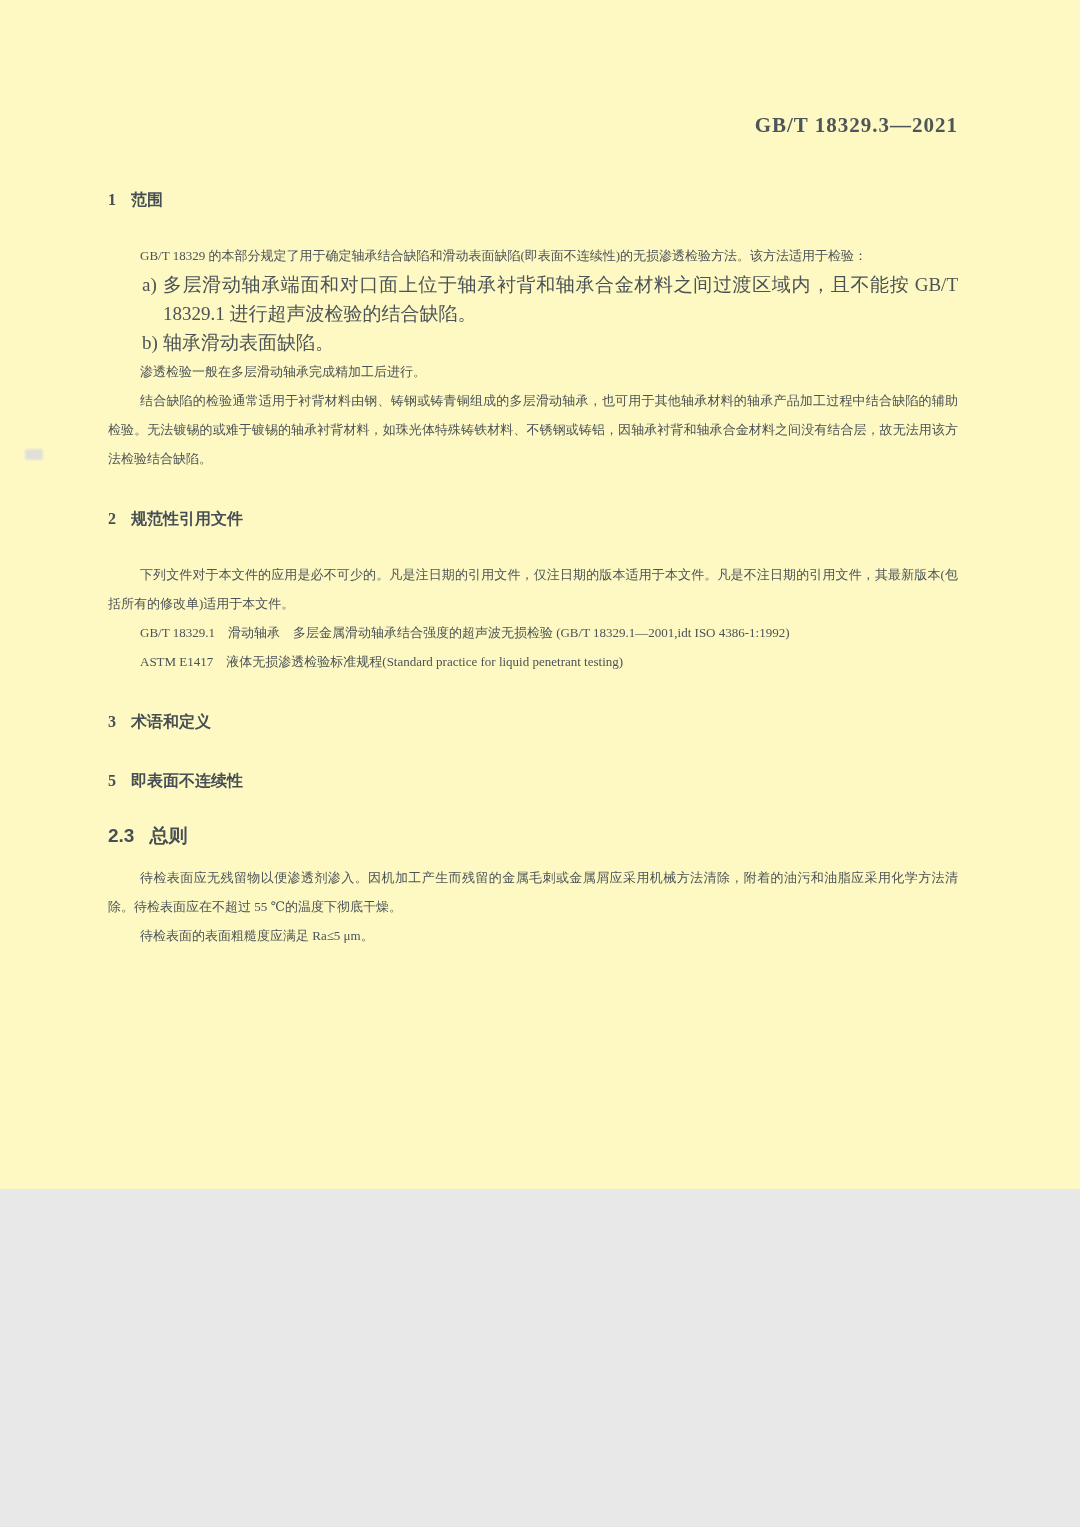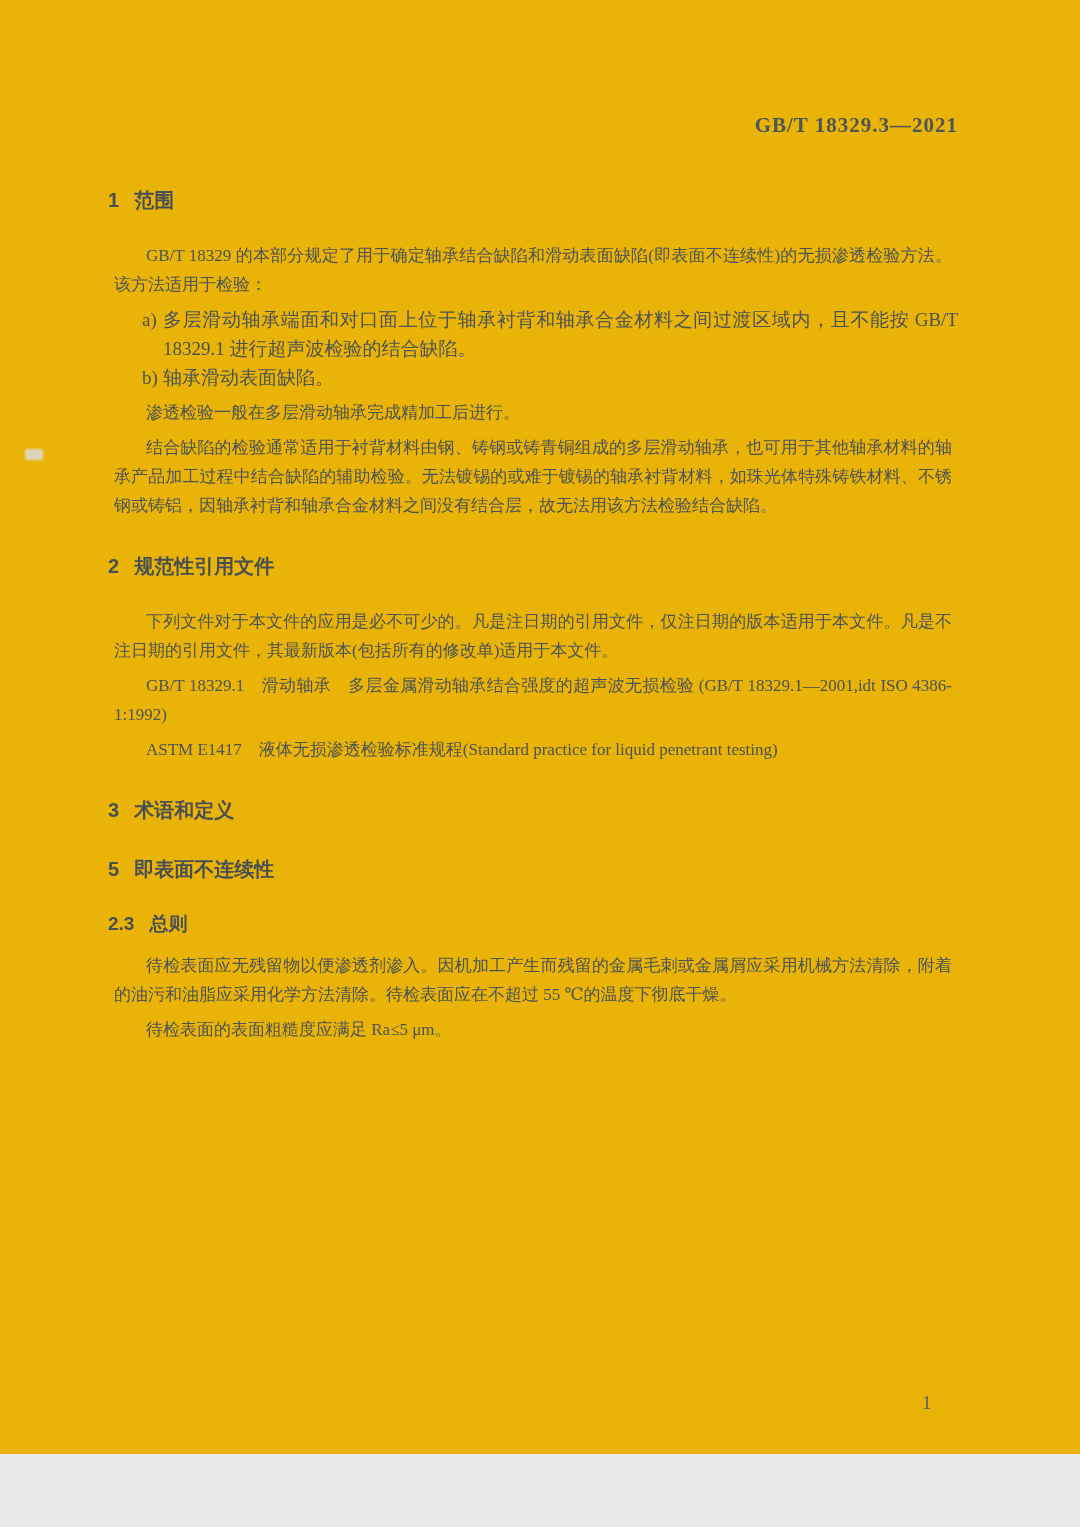--- a/index.html
+++ b/index.html
@@ -1,20 +1,20 @@
 <!DOCTYPE html>
 <html><head>
 <meta charset="utf-8">
 <style>
   html, body { margin: 0; padding: 0; background: #e8e8e8; }
   .page {
     position: relative;
     width: 1080px;
-    height: 1454px;
-    background: #eab308;
+    height: 1189px;
+    background: #fef9c3;
     overflow: hidden;
     font-family: "Liberation Serif", "DejaVu Serif", serif;
     color: #4b5357;
   }
   .content {
     position: absolute;
     left: 108px;
     top: 0;
     width: 850px;
   }
@@ -34,39 +34,39 @@
     font-family: "Liberation Sans", "DejaVu Sans", sans-serif;
     font-weight: 700;
     font-size: 29px;
     line-height: 50px;
     letter-spacing: 3px;
     color: #5d6669;
   }
   .doc-title .title-line { display: block; }
   h2.sec-heading {
     margin: 33px 0 28px 0;
-    font-family: Liberation Sans, sans-serif;
+    font-family: Liberation Serif, serif;
     font-weight: 700;
-    font-size: 20px;
+    font-size: 16px;
     line-height: 26px;
     color: #474f54;
   }
   h2.sec-heading.first { margin-top: 49px; }
   h3.sub-heading {
     margin: 29px 0 14px 0;
     font-family: "Liberation Sans", "DejaVu Sans", sans-serif;
     font-weight: 700;
     font-size: 19px;
     line-height: 26px;
     color: #474f54;
   }
   .sec-num { margin-right: 15px; }
   .para {
-    margin: 6px;
-    font-size: 17px;
+    margin: 0;
+    font-size: 13px;
     line-height: 29px;
     text-align: justify;
     color: #4b5357;
   }
   .indent { text-indent: 32px; }
   .list-item {
     position: relative;
     padding-left: 55px;
     font-size: 19px;
     line-height: 29px;

